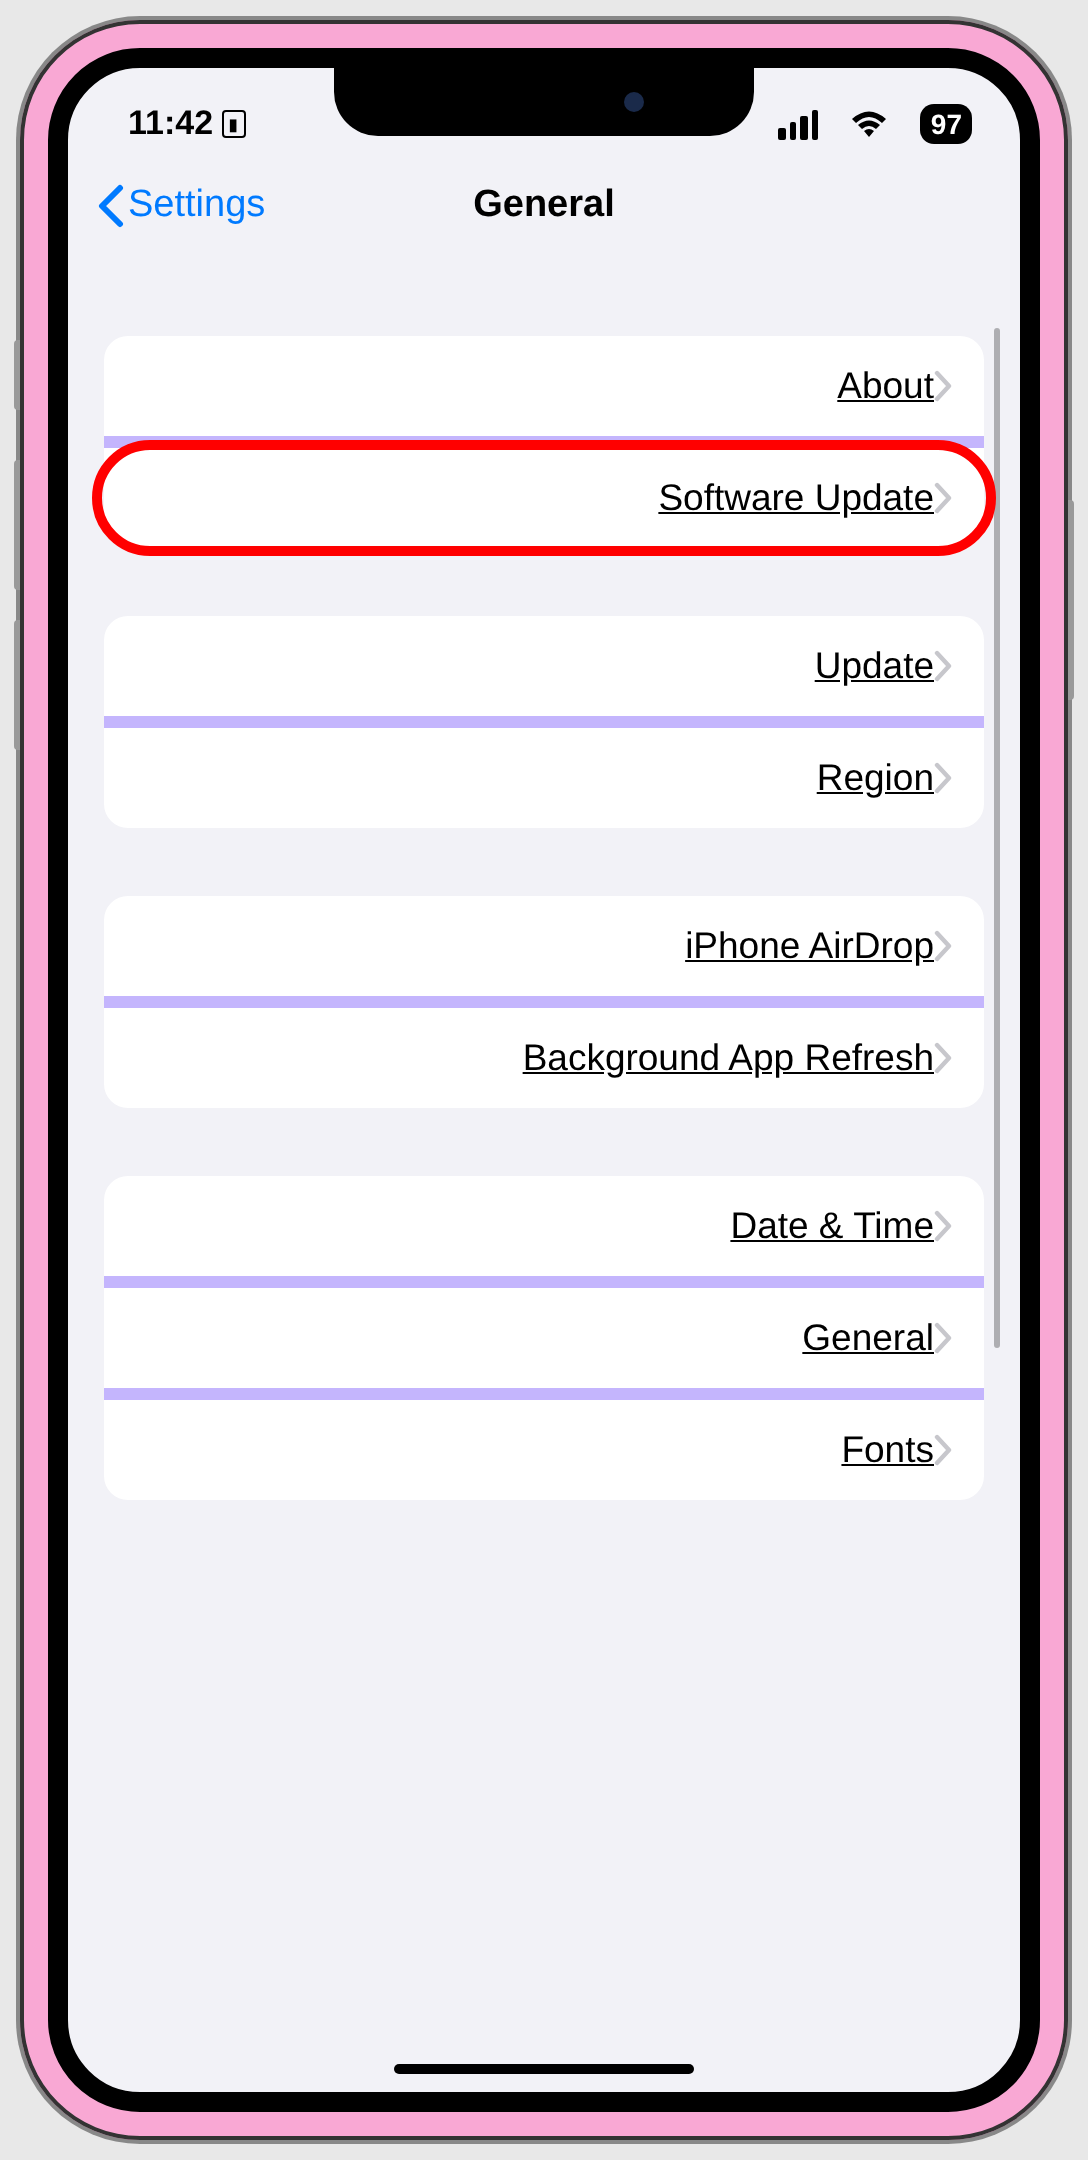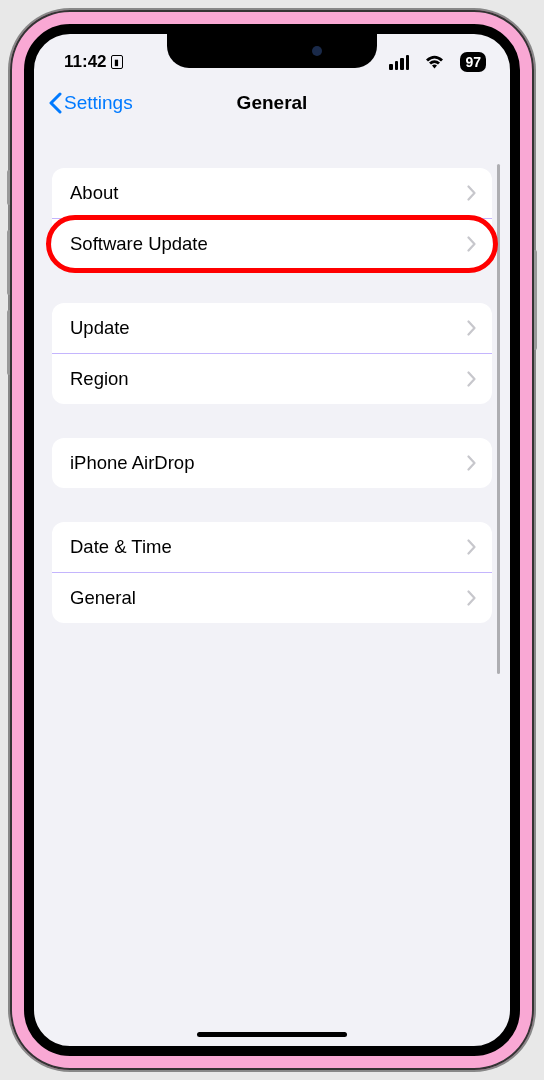--- a/index.html
+++ b/index.html
@@ -142,27 +142,28 @@
       border-radius: 12px;
       margin-top: 34px;
       overflow: hidden;
     }
     .section.highlighted-container {
       overflow: visible;
     }
     .row {
       display: flex;
       align-items: center;
-      justify-content: space-between;
+      justify-content: flex-end;
       padding: 14px 16px 14px 18px;
       min-height: 50px;
       position: relative;
+      text-decoration: underline;
     }
     .row + .row {
-      border-top: 1px solid #c4b5fd;
+      border-top: 6px solid #c4b5fd;
     }
     .row-label {
       font-size: 18.5px;
       color: #000;
     }
     .chevron {
       color: #c7c7cc;
     }
     .chevron svg { display: block; }
     .highlight-ring {
@@ -305,33 +306,49 @@
 
       <div class="section">
         <div class="row">
           <span class="row-label">iPhone AirDrop</span>
           <span class="chevron">
               <svg width="9" height="16" viewBox="0 0 9 16">
                 <path d="M1.5 1.5 L7.5 8 L1.5 14.5" stroke="#c7c7cc" stroke-width="2.2" fill="none" stroke-linecap="round" stroke-linejoin="round"></path>
               </svg>
             </span>
         </div>
+        <div class="row">
+          <span class="row-label">Background App Refresh</span>
+          <span class="chevron">
+              <svg width="9" height="16" viewBox="0 0 9 16">
+                <path d="M1.5 1.5 L7.5 8 L1.5 14.5" stroke="#c7c7cc" stroke-width="2.2" fill="none" stroke-linecap="round" stroke-linejoin="round"></path>
+              </svg>
+            </span>
+        </div>
       </div>
 
       <div class="section">
         <div class="row">
           <span class="row-label">Date &amp; Time</span>
           <span class="chevron">
               <svg width="9" height="16" viewBox="0 0 9 16">
                 <path d="M1.5 1.5 L7.5 8 L1.5 14.5" stroke="#c7c7cc" stroke-width="2.2" fill="none" stroke-linecap="round" stroke-linejoin="round"></path>
               </svg>
             </span>
         </div>
         <div class="row">
           <span class="row-label">General</span>
+          <span class="chevron">
+              <svg width="9" height="16" viewBox="0 0 9 16">
+                <path d="M1.5 1.5 L7.5 8 L1.5 14.5" stroke="#c7c7cc" stroke-width="2.2" fill="none" stroke-linecap="round" stroke-linejoin="round"></path>
+              </svg>
+            </span>
+        </div>
+        <div class="row">
+          <span class="row-label">Fonts</span>
           <span class="chevron">
               <svg width="9" height="16" viewBox="0 0 9 16">
                 <path d="M1.5 1.5 L7.5 8 L1.5 14.5" stroke="#c7c7cc" stroke-width="2.2" fill="none" stroke-linecap="round" stroke-linejoin="round"></path>
               </svg>
             </span>
         </div>
       </div>
 
     </div>
 

